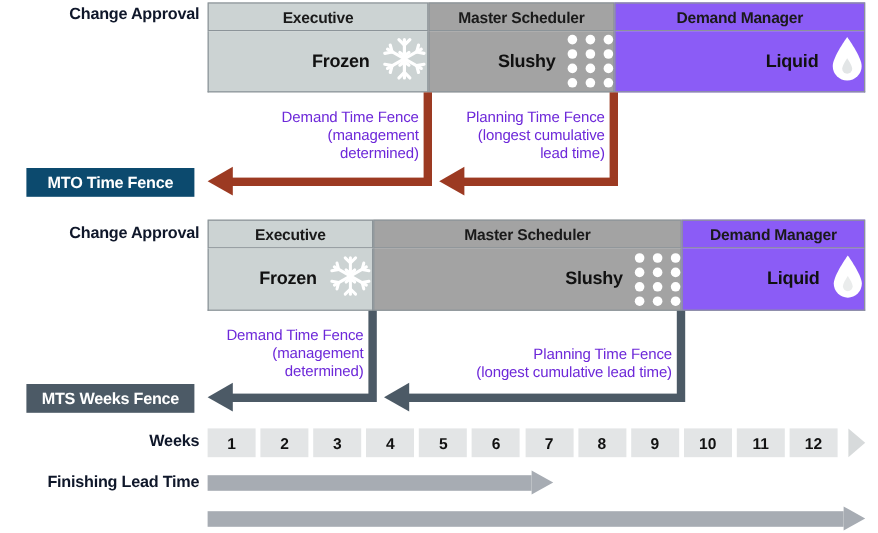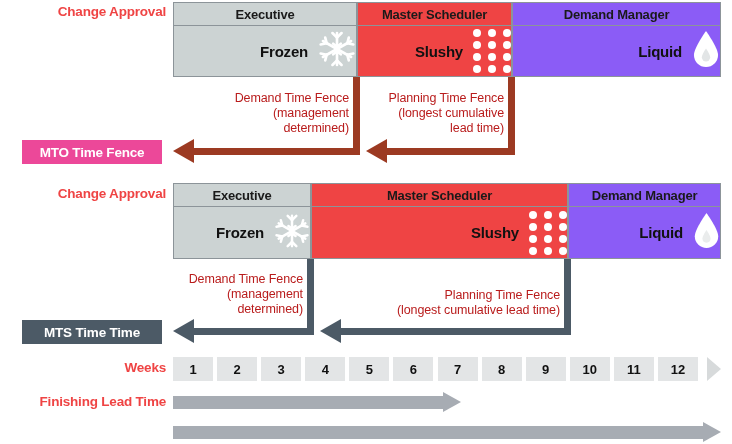--- a/index.html
+++ b/index.html
@@ -8,21 +8,21 @@
     background:#ffffff;
     font-family:"Liberation Sans", sans-serif;
     overflow:hidden;
   }
   #stage{position:relative;width:732px;height:444px;}
 
   
   .lbl{
     position:absolute;
     font-weight:bold;
-    color:#ef4444;
+    color:#0f172a;
     text-align:right;
     white-space:nowrap;
     font-size:13.5px;
     letter-spacing:-0.2px;
   }
 
   
   .rolehdr{
     position:absolute;
     box-sizing:border-box;
@@ -38,21 +38,21 @@
     box-sizing:border-box;
     border:1px solid #8c9499;
     border-top:none;
     display:flex;align-items:center;justify-content:flex-end;
     gap:10px;
   }
   .statecell .stxt{
     font-size:15px;font-weight:bold;color:#111;letter-spacing:-0.2px;
   }
   .tone-exec{background:#ccd3d3;}
-  .tone-ms{background:#ef4444;}
+  .tone-ms{background:#a3a3a3;}
   .tone-dm{background:#8b5cf6;}
 
   
   .icon{display:block;}
 
   .dotgrid{display:grid;grid-template-columns:repeat(3,8px);grid-gap:4px 7px;}
   .dotgrid i{display:block;width:8px;height:8px;border-radius:50%;background:#fff;}
 
   
   .vline{position:absolute;}
@@ -65,21 +65,21 @@
     box-sizing:border-box;
     display:flex;align-items:center;justify-content:center;
     color:#ffffff;font-weight:bold;font-size:13.5px;
     letter-spacing:-0.2px;
   }
 
   
   .anno{
     position:absolute;
     font-size:12.5px;
-    color:#b91c1c;
+    color:#6d28d9;
     line-height:15px;
     white-space:pre-line;
     letter-spacing:-0.1px;
   }
   .anno.right{text-align:right;}
 
   
   .weekcell{
     position:absolute;
     box-sizing:border-box;
@@ -169,21 +169,21 @@
   <div class="hline" style="left:386px;top:148px;width:127px;height:7px;background:#9c3a22;"></div>
   <div class="arrowhead" style="left:366px;top:139px;border-top:12px solid transparent;border-bottom:12px solid transparent;border-right:21px solid #9c3a22;"></div>
 
   <div class="anno right" style="left:183px;top:91px;width:166px;">Demand Time Fence
 (management
 determined)</div>
   <div class="anno right" style="left:362px;top:91px;width:142px;">Planning Time Fence
 (longest cumulative
 lead time)</div>
 
-  <div class="fencetag" style="left:22px;top:140px;width:140px;height:24px;background:#ec4899;">MTO Time Fence</div>
+  <div class="fencetag" style="left:22px;top:140px;width:140px;height:24px;background:#0c4a6e;">MTO Time Fence</div>
 
   <div class="lbl" style="left:0px;top:186px;width:166px;">Change Approval</div>
 
   <div class="rolehdr tone-exec" style="left:173px;top:183px;width:138px;height:24px;">Executive</div>
   <div class="rolehdr tone-ms" style="left:311px;top:183px;width:257px;height:24px;">Master Scheduler</div>
   <div class="rolehdr tone-dm" style="left:568px;top:183px;width:153px;height:24px;">Demand Manager</div>
 
   <div class="statecell tone-exec" style="left:173px;top:207px;width:138px;height:52px;">
     <span class="stxt">Frozen</span>
     <span class="icon">
@@ -248,21 +248,21 @@
   <div class="vline" style="left:564px;top:259px;width:7px;height:76px;background:#4c5a66;"></div>
   <div class="hline" style="left:340px;top:328px;width:229px;height:7px;background:#4c5a66;"></div>
   <div class="arrowhead" style="left:320px;top:319px;border-top:12px solid transparent;border-bottom:12px solid transparent;border-right:21px solid #4c5a66;"></div>
 
   <div class="anno right" style="left:137px;top:272px;width:166px;">Demand Time Fence
 (management
 determined)</div>
   <div class="anno right" style="left:330px;top:288px;width:230px;">Planning Time Fence
 (longest cumulative lead time)</div>
 
-  <div class="fencetag" style="left:22px;top:320px;width:140px;height:24px;background:#4c5a66;">MTS Time Time</div>
+  <div class="fencetag" style="left:22px;top:320px;width:140px;height:24px;background:#4c5a66;">MTS Weeks Fence</div>
 
   <div class="lbl" style="left:0px;top:360px;width:166px;">Weeks</div>
   <div id="weeks-row">
       <div class="weekcell" style="left: 173px; top: 357px; width: 40.0833px; height: 24px;">1</div>
       <div class="weekcell" style="left: 217.083px; top: 357px; width: 40.0833px; height: 24px;">2</div>
       <div class="weekcell" style="left: 261.167px; top: 357px; width: 40.0833px; height: 24px;">3</div>
       <div class="weekcell" style="left: 305.25px; top: 357px; width: 40.0833px; height: 24px;">4</div>
       <div class="weekcell" style="left: 349.333px; top: 357px; width: 40.0833px; height: 24px;">5</div>
       <div class="weekcell" style="left: 393.417px; top: 357px; width: 40.0833px; height: 24px;">6</div>
       <div class="weekcell" style="left: 437.5px; top: 357px; width: 40.0833px; height: 24px;">7</div>

